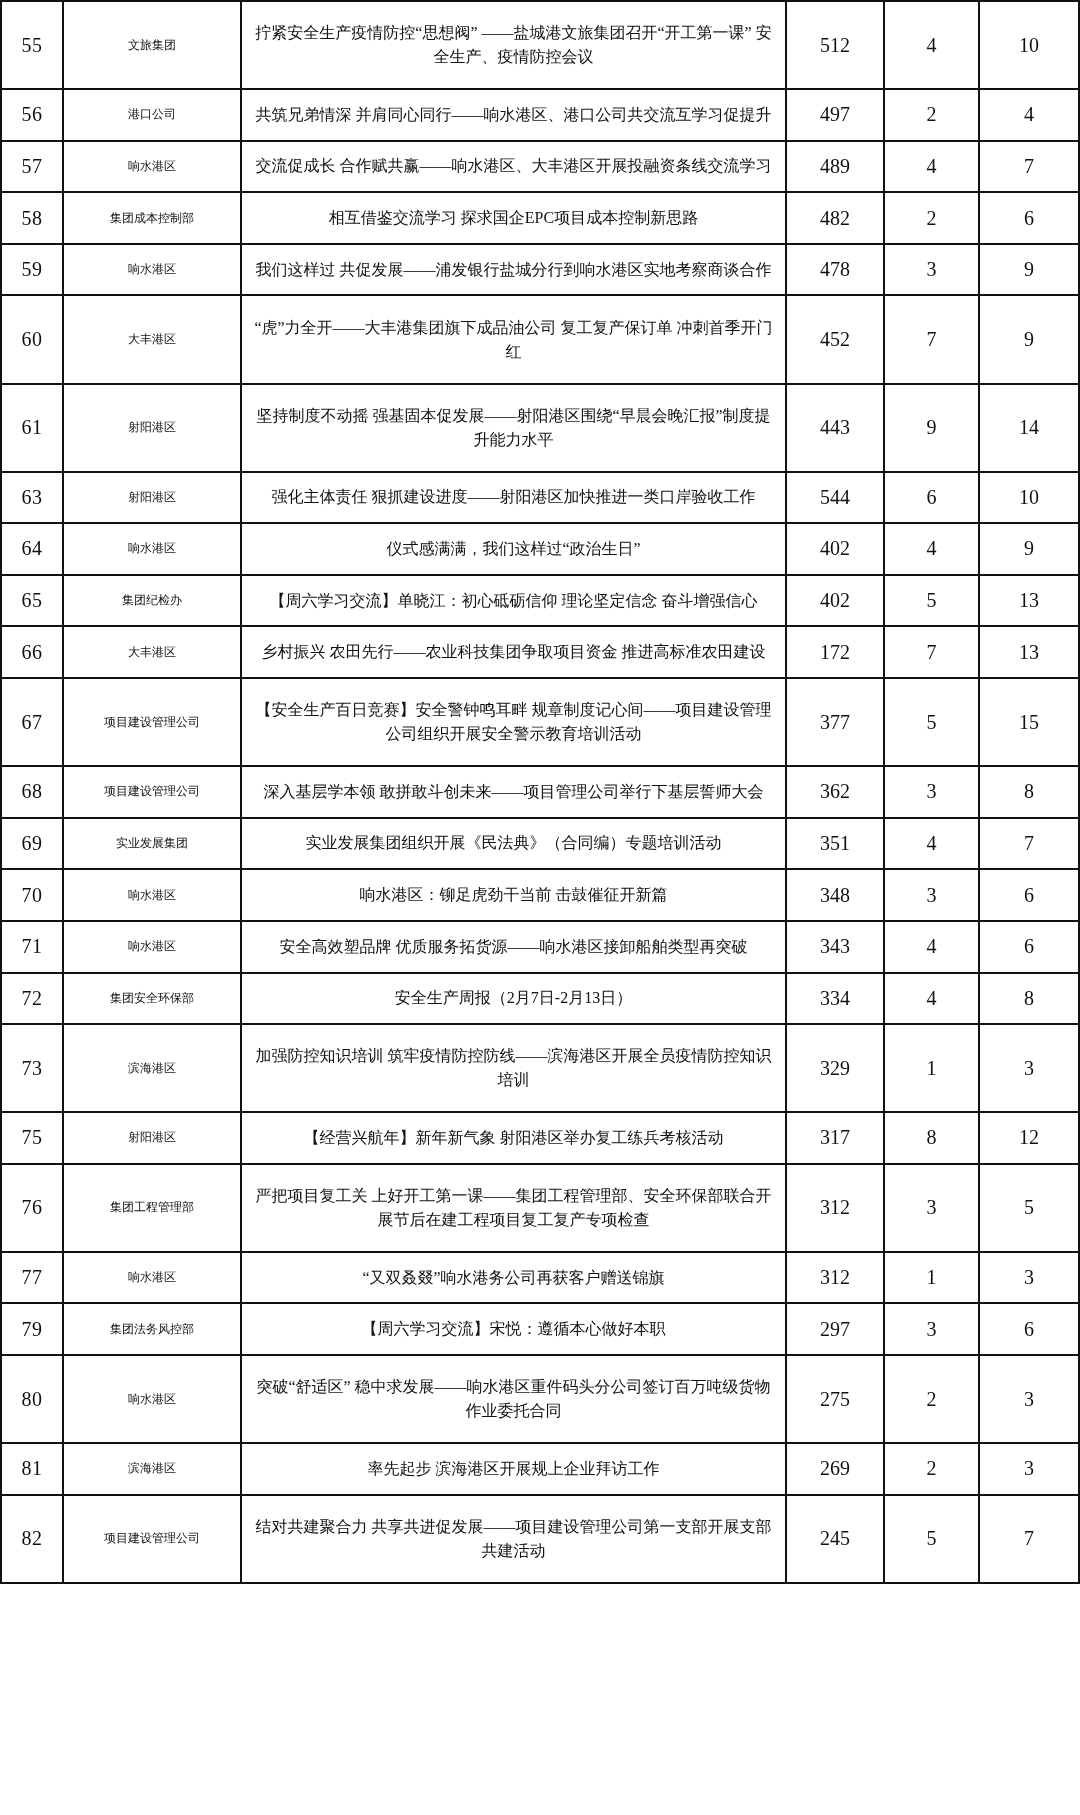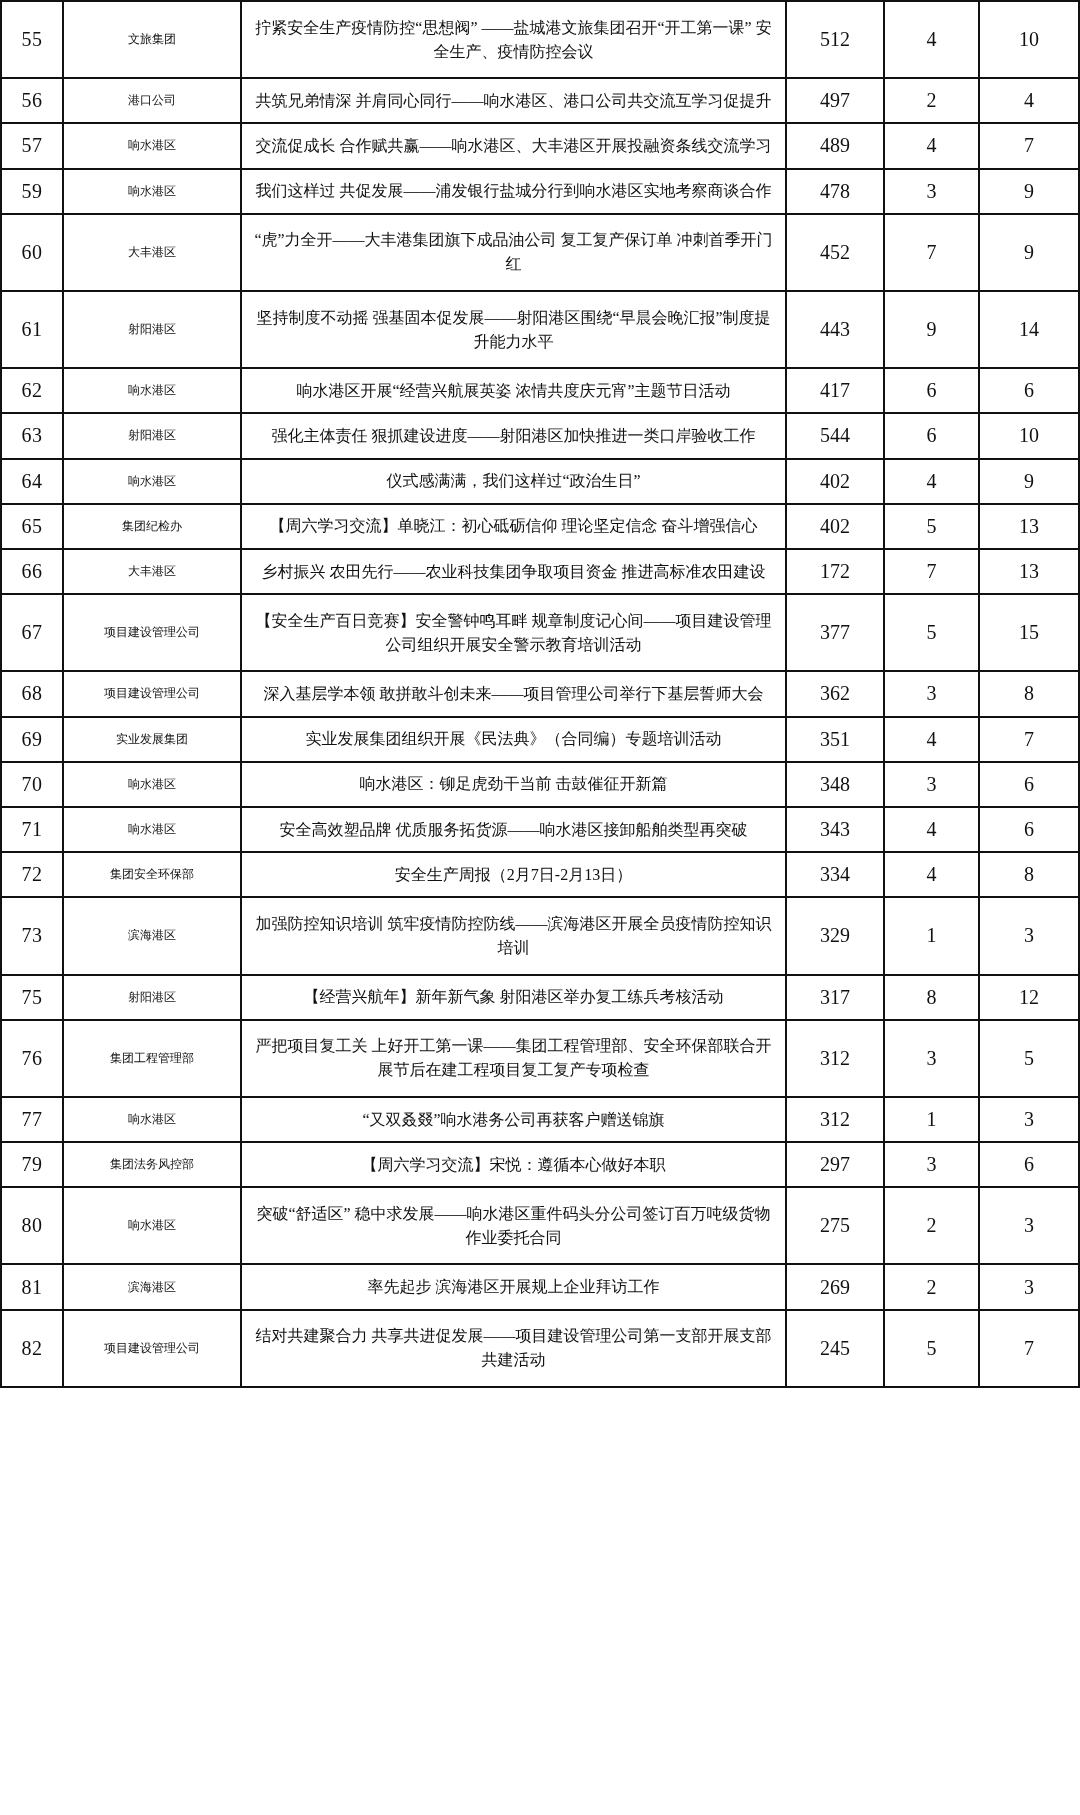--- a/index.html
+++ b/index.html
@@ -8,21 +8,21 @@
     background: #ffffff;
   }
   .page {
     width: 1080px;
     height: 1815px;
     background: #ffffff;
     overflow: hidden;
   }
   table.rank-table {
     width: 1078px;
-    height: 1388px;
+    height: 1584px;
     border-collapse: collapse;
     table-layout: fixed;
     font-family: "Liberation Serif", "DejaVu Serif", serif;
     color: #111111;
     background: #ffffff;
   }
   table.rank-table td {
     border: 2px solid #111111;
     text-align: center;
     vertical-align: middle;
@@ -84,20 +84,28 @@
   </tr>
         <tr>
     <td class="c-no">57</td>
     <td class="c-dept">响水港区</td>
     <td class="c-title">交流促成长 合作赋共赢——响水港区、大丰港区开展投融资条线交流学习</td>
     <td class="c-num">489</td>
     <td class="c-num">4</td>
     <td class="c-num">7</td>
   </tr>
         <tr>
+    <td class="c-no">58</td>
+    <td class="c-dept">集团成本控制部</td>
+    <td class="c-title">相互借鉴交流学习 探求国企EPC项目成本控制新思路</td>
+    <td class="c-num">482</td>
+    <td class="c-num">2</td>
+    <td class="c-num">6</td>
+  </tr>
+        <tr>
     <td class="c-no">59</td>
     <td class="c-dept">响水港区</td>
     <td class="c-title">我们这样过 共促发展——浦发银行盐城分行到响水港区实地考察商谈合作</td>
     <td class="c-num">478</td>
     <td class="c-num">3</td>
     <td class="c-num">9</td>
   </tr>
         <tr>
     <td class="c-no">60</td>
     <td class="c-dept">大丰港区</td>
@@ -106,28 +114,20 @@
     <td class="c-num">7</td>
     <td class="c-num">9</td>
   </tr>
         <tr>
     <td class="c-no">61</td>
     <td class="c-dept">射阳港区</td>
     <td class="c-title">坚持制度不动摇 强基固本促发展——射阳港区围绕“早晨会晚汇报”制度提升能力水平</td>
     <td class="c-num">443</td>
     <td class="c-num">9</td>
     <td class="c-num">14</td>
-  </tr>
-        <tr>
-    <td class="c-no">62</td>
-    <td class="c-dept">响水港区</td>
-    <td class="c-title">响水港区开展“经营兴航展英姿 浓情共度庆元宵”主题节日活动</td>
-    <td class="c-num">417</td>
-    <td class="c-num">6</td>
-    <td class="c-num">6</td>
   </tr>
         <tr>
     <td class="c-no">63</td>
     <td class="c-dept">射阳港区</td>
     <td class="c-title">强化主体责任 狠抓建设进度——射阳港区加快推进一类口岸验收工作</td>
     <td class="c-num">544</td>
     <td class="c-num">6</td>
     <td class="c-num">10</td>
   </tr>
         <tr>

